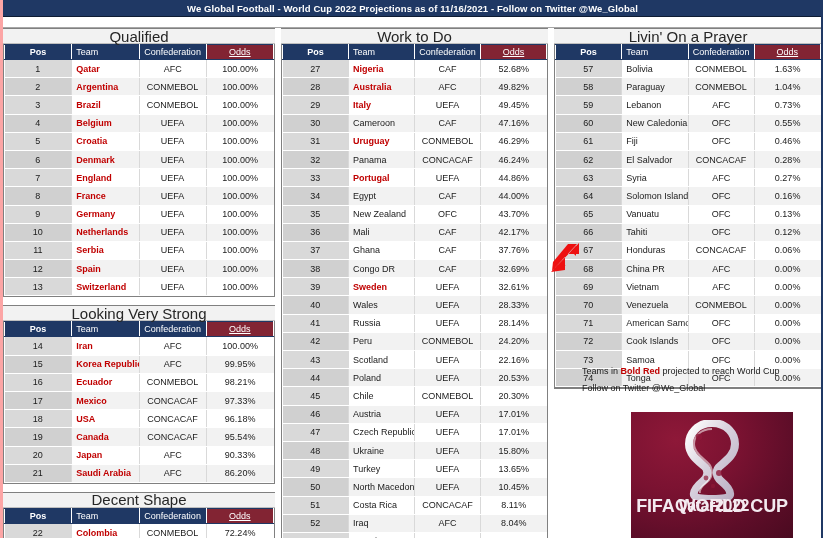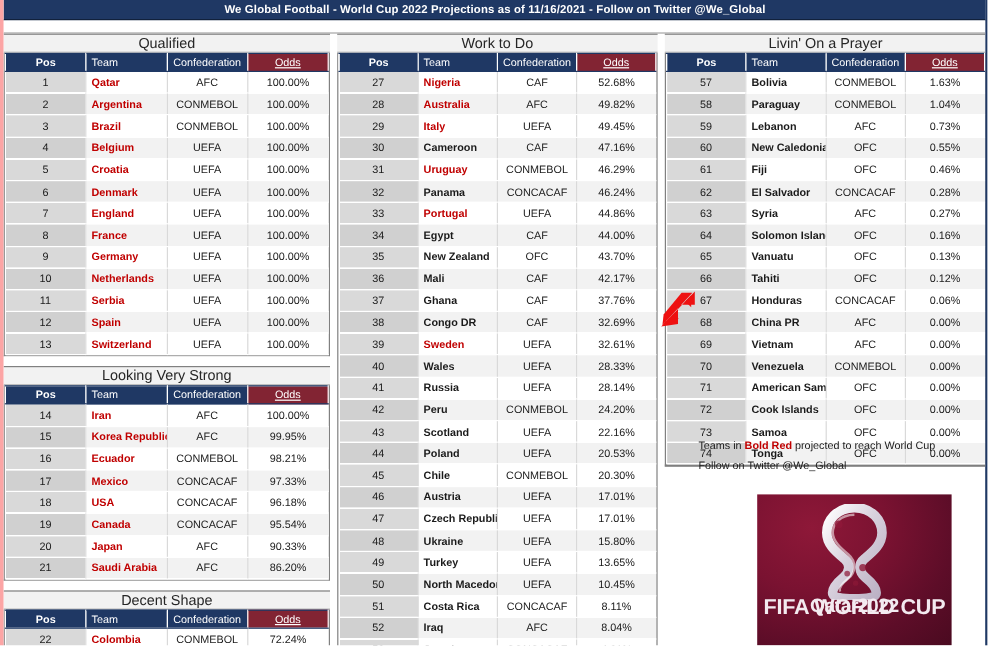--- a/index.html
+++ b/index.html
@@ -48,21 +48,21 @@
 
   
   .band {
     height: 16px;
     background: #f2f2f2;
     border-top: 1.5px solid #808080;
     border-bottom: 1px solid #bfbfbf;
     display: flex;
     align-items: center;
     justify-content: center;
-    font-size: 12px;
+    font-size: 15px;
     color: #262626;
     white-space: nowrap;
   }
 
   
   table.grid {
     width: 100%;
     border-collapse: collapse;
     table-layout: fixed;
     font-size: 9px;
@@ -116,21 +116,21 @@
     width: 62px;
     text-align: center;
   }
 
   tr.alt td.c-team,
   tr.alt td.c-conf,
   tr.alt td.c-odds { background: #f2f2f2; }
   tr.alt td.c-pos { background: #d0d0d0; }
 
   .qual { color: #c00000; font-weight: bold; text-align: center; }
-  .plain { color: #1a1a1a; font-weight: bold; }
+  .plain { color: #1a1a1a; font-weight: normal; }
 
   .tbl-wrap { border: 1px solid #808080; border-top: none; }
   .tbl-bottom { border-bottom: 2px solid #7f7f7f; }
 
   .spacer { height: 8px; background: #ffffff; }
 
   
   .note {
     position: absolute;
     left: 551px;

